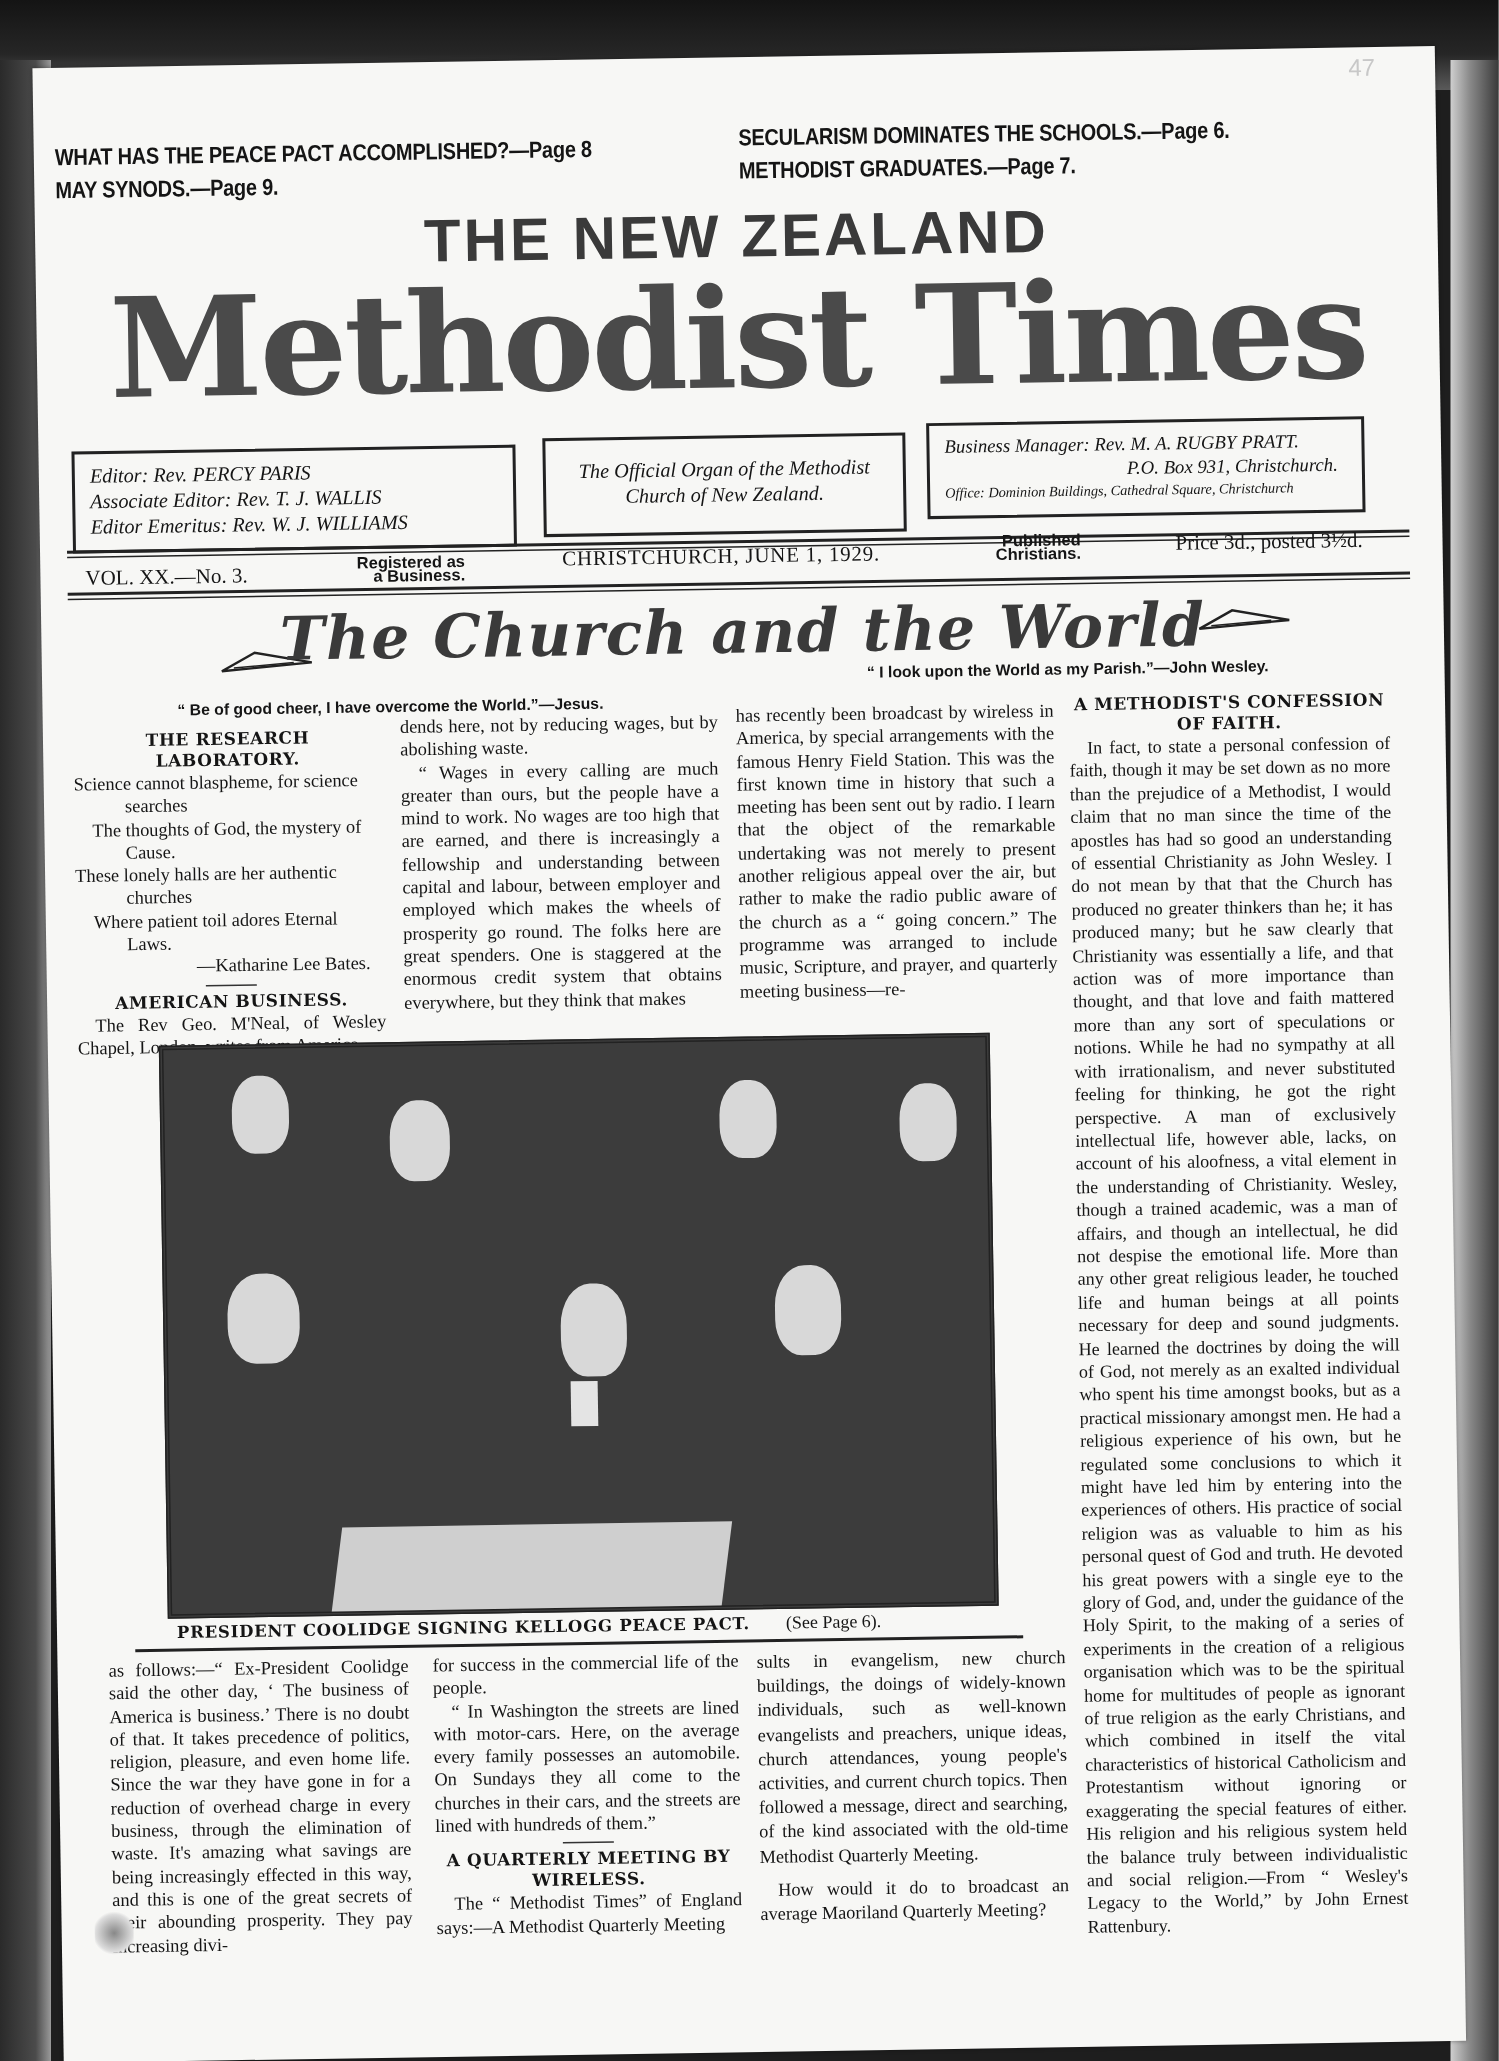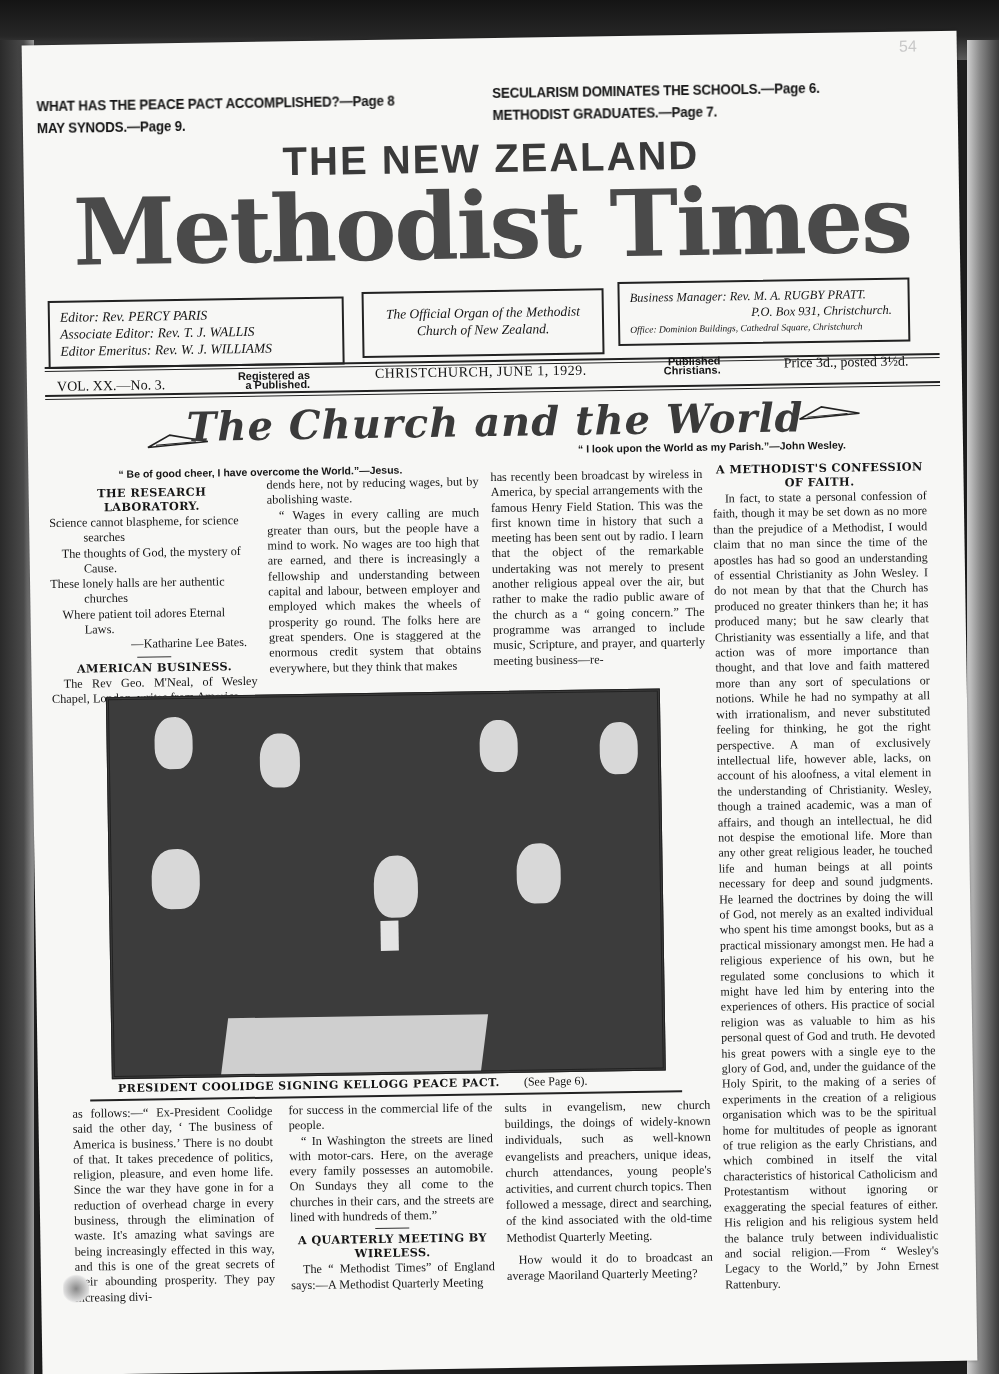--- a/index.html
+++ b/index.html
@@ -86,21 +86,21 @@
   .tear { position:absolute; left:22px; top:1228px; width:26px; height:32px; background:radial-gradient(circle,#888 0%,#ddd 60%,transparent 70%); }
 </style>
 </head>
 <body>
 
 <div class="scan-top"></div>
 <div class="scan-left"></div>
 <div class="scan-right"></div>
 
 <div class="page">
-  <div class="page-num">54</div>
+  <div class="page-num">47</div>
 
   <div class="teasers">
     <div class="teaser" style="left:0;top:0;">WHAT HAS THE PEACE PACT ACCOMPLISHED?—Page 8</div>
     <div class="teaser" style="left:0;top:22px;">MAY SYNODS.—Page 9.</div>
     <div class="teaser" style="left:530px;top:-6px;">SECULARISM DOMINATES THE SCHOOLS.—Page 6.</div>
     <div class="teaser" style="left:530px;top:16px;">METHODIST GRADUATES.—Page 7.</div>
   </div>
 
   <div class="masthead-small">THE NEW ZEALAND</div>
   <div class="masthead-big">Methodist Times</div>
@@ -118,21 +118,21 @@
     <div class="line">Business Manager: Rev. M. A. RUGBY PRATT.</div>
     <div class="line" style="text-align:right;padding-right:6px;">P.O. Box 931, Christchurch.</div>
     <div class="line" style="font-size:9.5px;">Office: Dominion Buildings, Cathedral Square, Christchurch</div>
   </div>
 
   <div class="rule-double" style="top:322px;"></div>
   <div class="vol-line">
     <span style="left:8px;top:6px;">VOL. XX.—No. 3.</span>
     <span style="left:189px;top:2px;" class="tiny-bold">
       <div>Registered as</div>
-      <div>a Published.</div>
+      <div>a Business.</div>
     </span>
     <span style="left:326px;top:-2px;letter-spacing:0.5px;">CHRISTCHURCH, JUNE 1, 1929.</span>
     <span style="left:615px;top:-6px;" class="tiny-bold">
       <div>Published</div>
       <div>Christians.</div>
     </span>
     <span style="left:735px;top:-6px;">Price 3d., posted 3½d.</span>
   </div>
   <div class="rule-double" style="top:350px;"></div>
 

